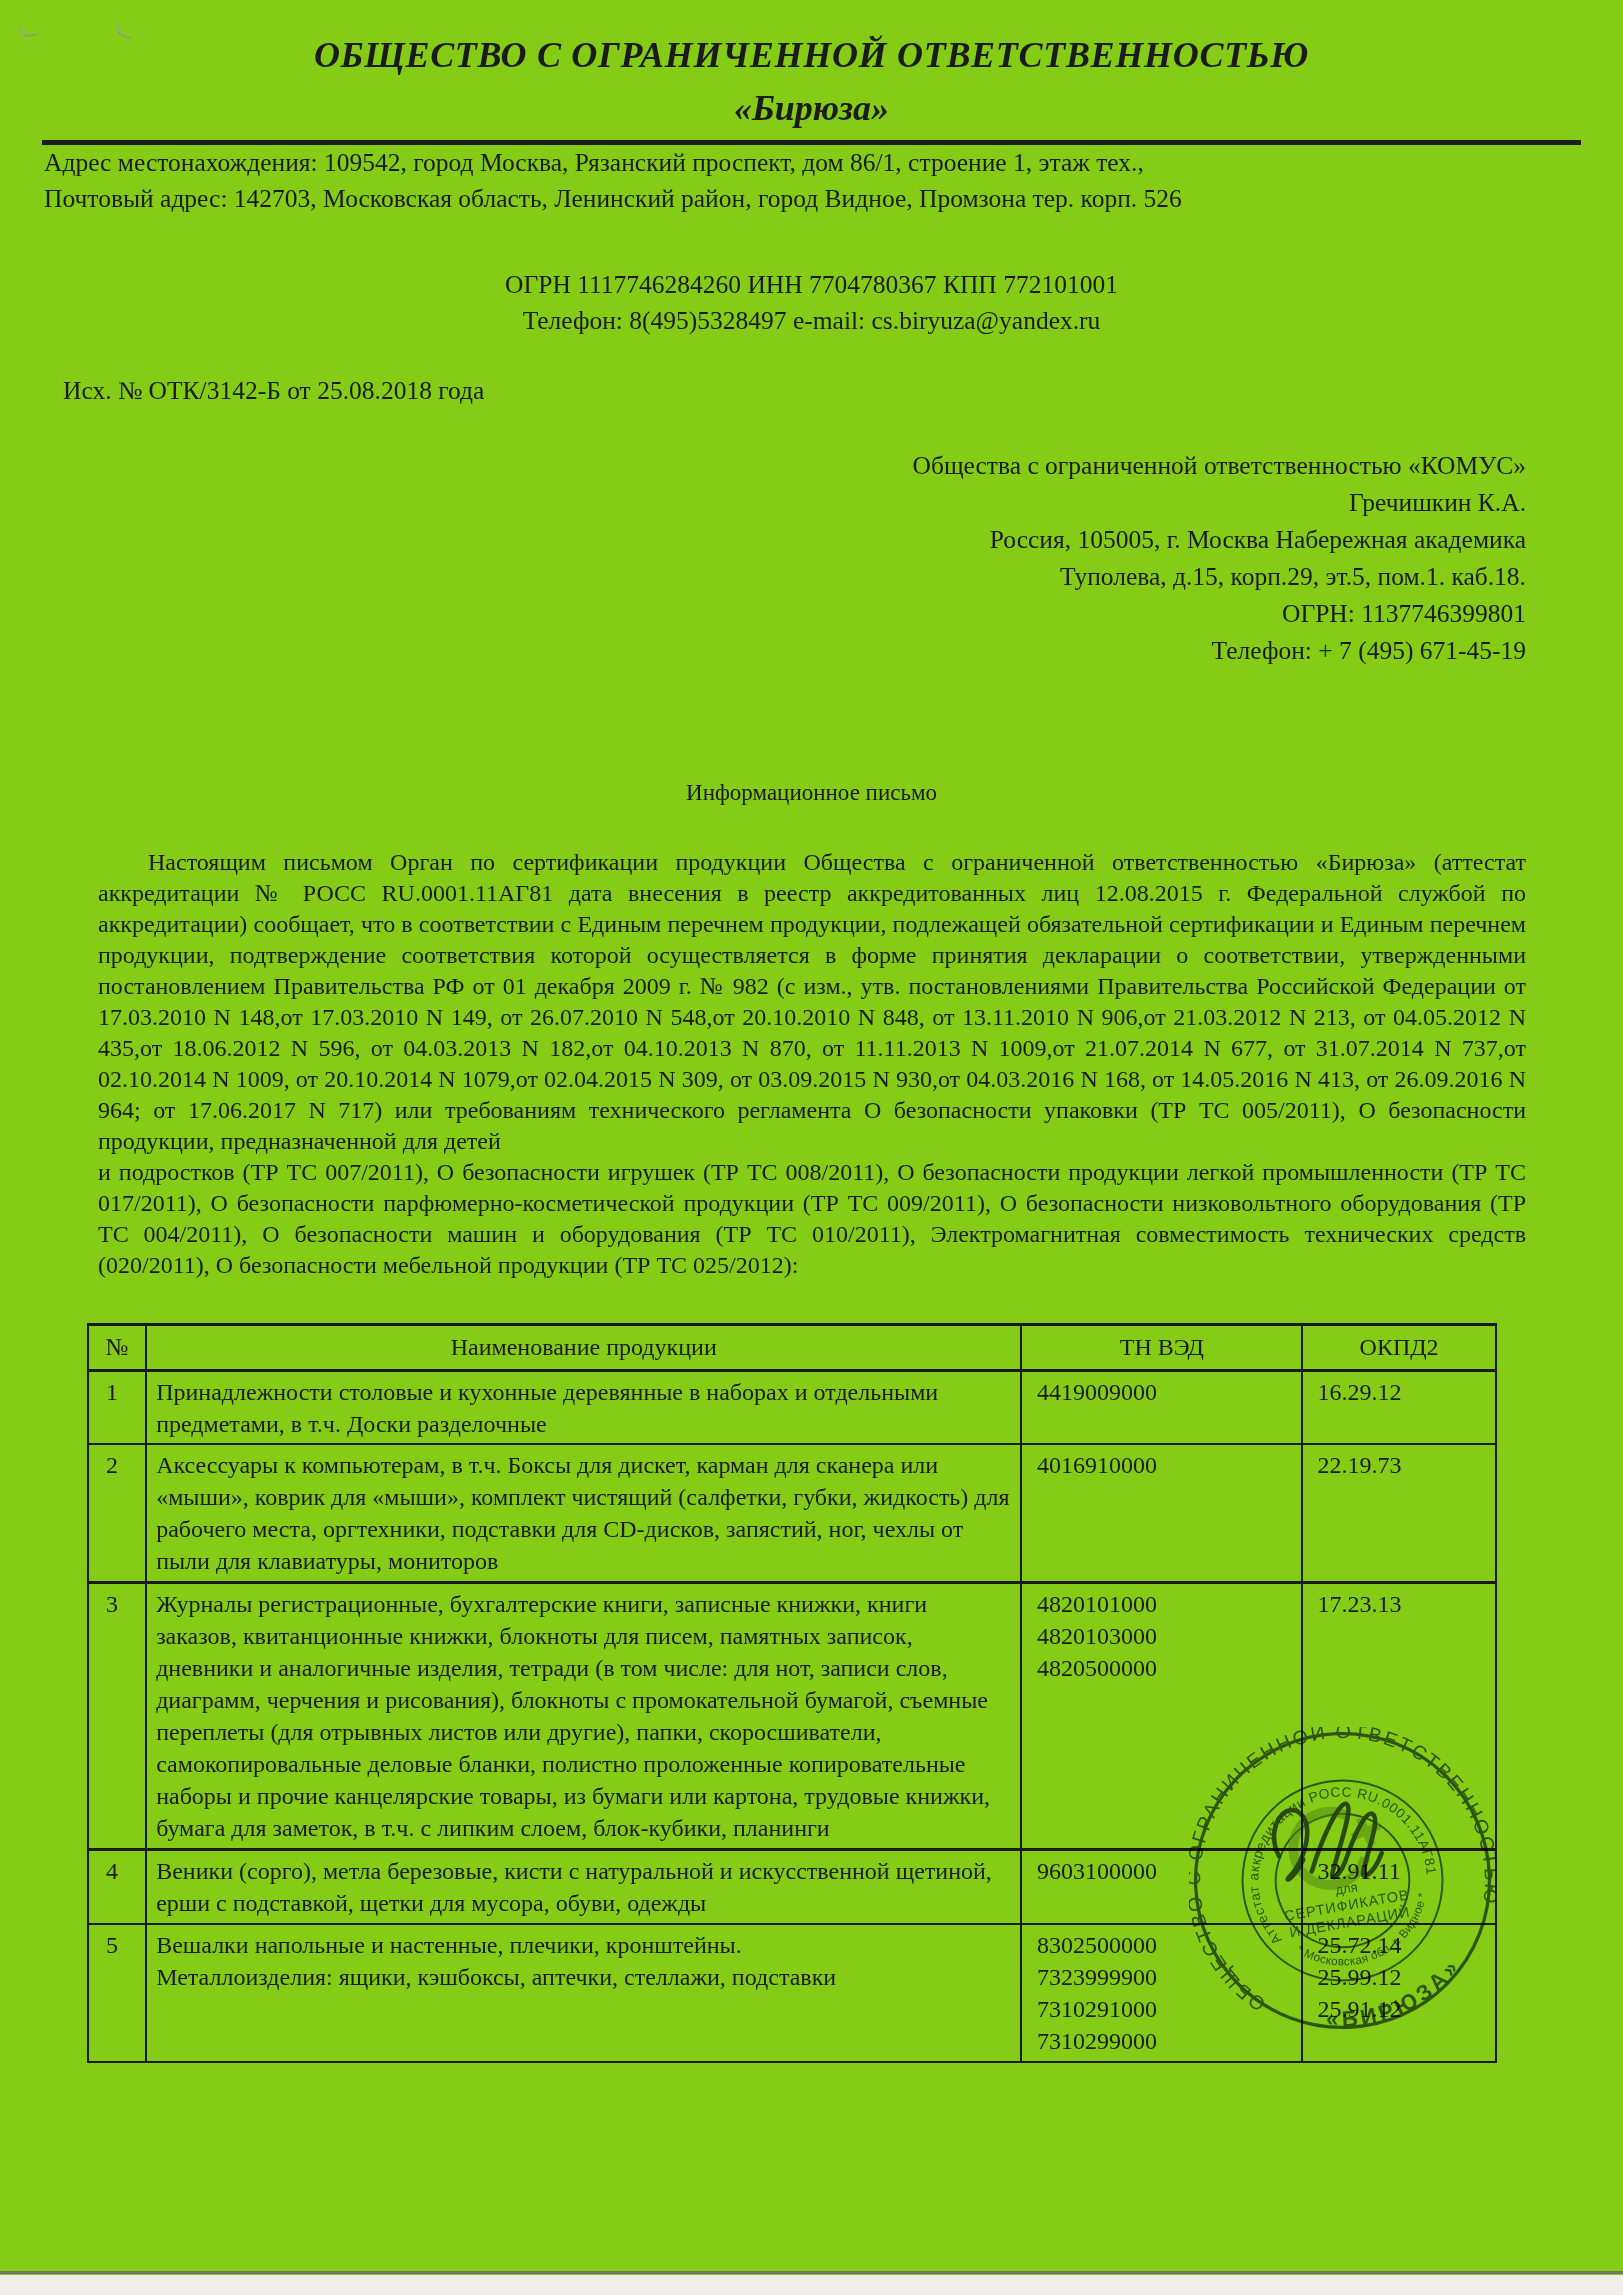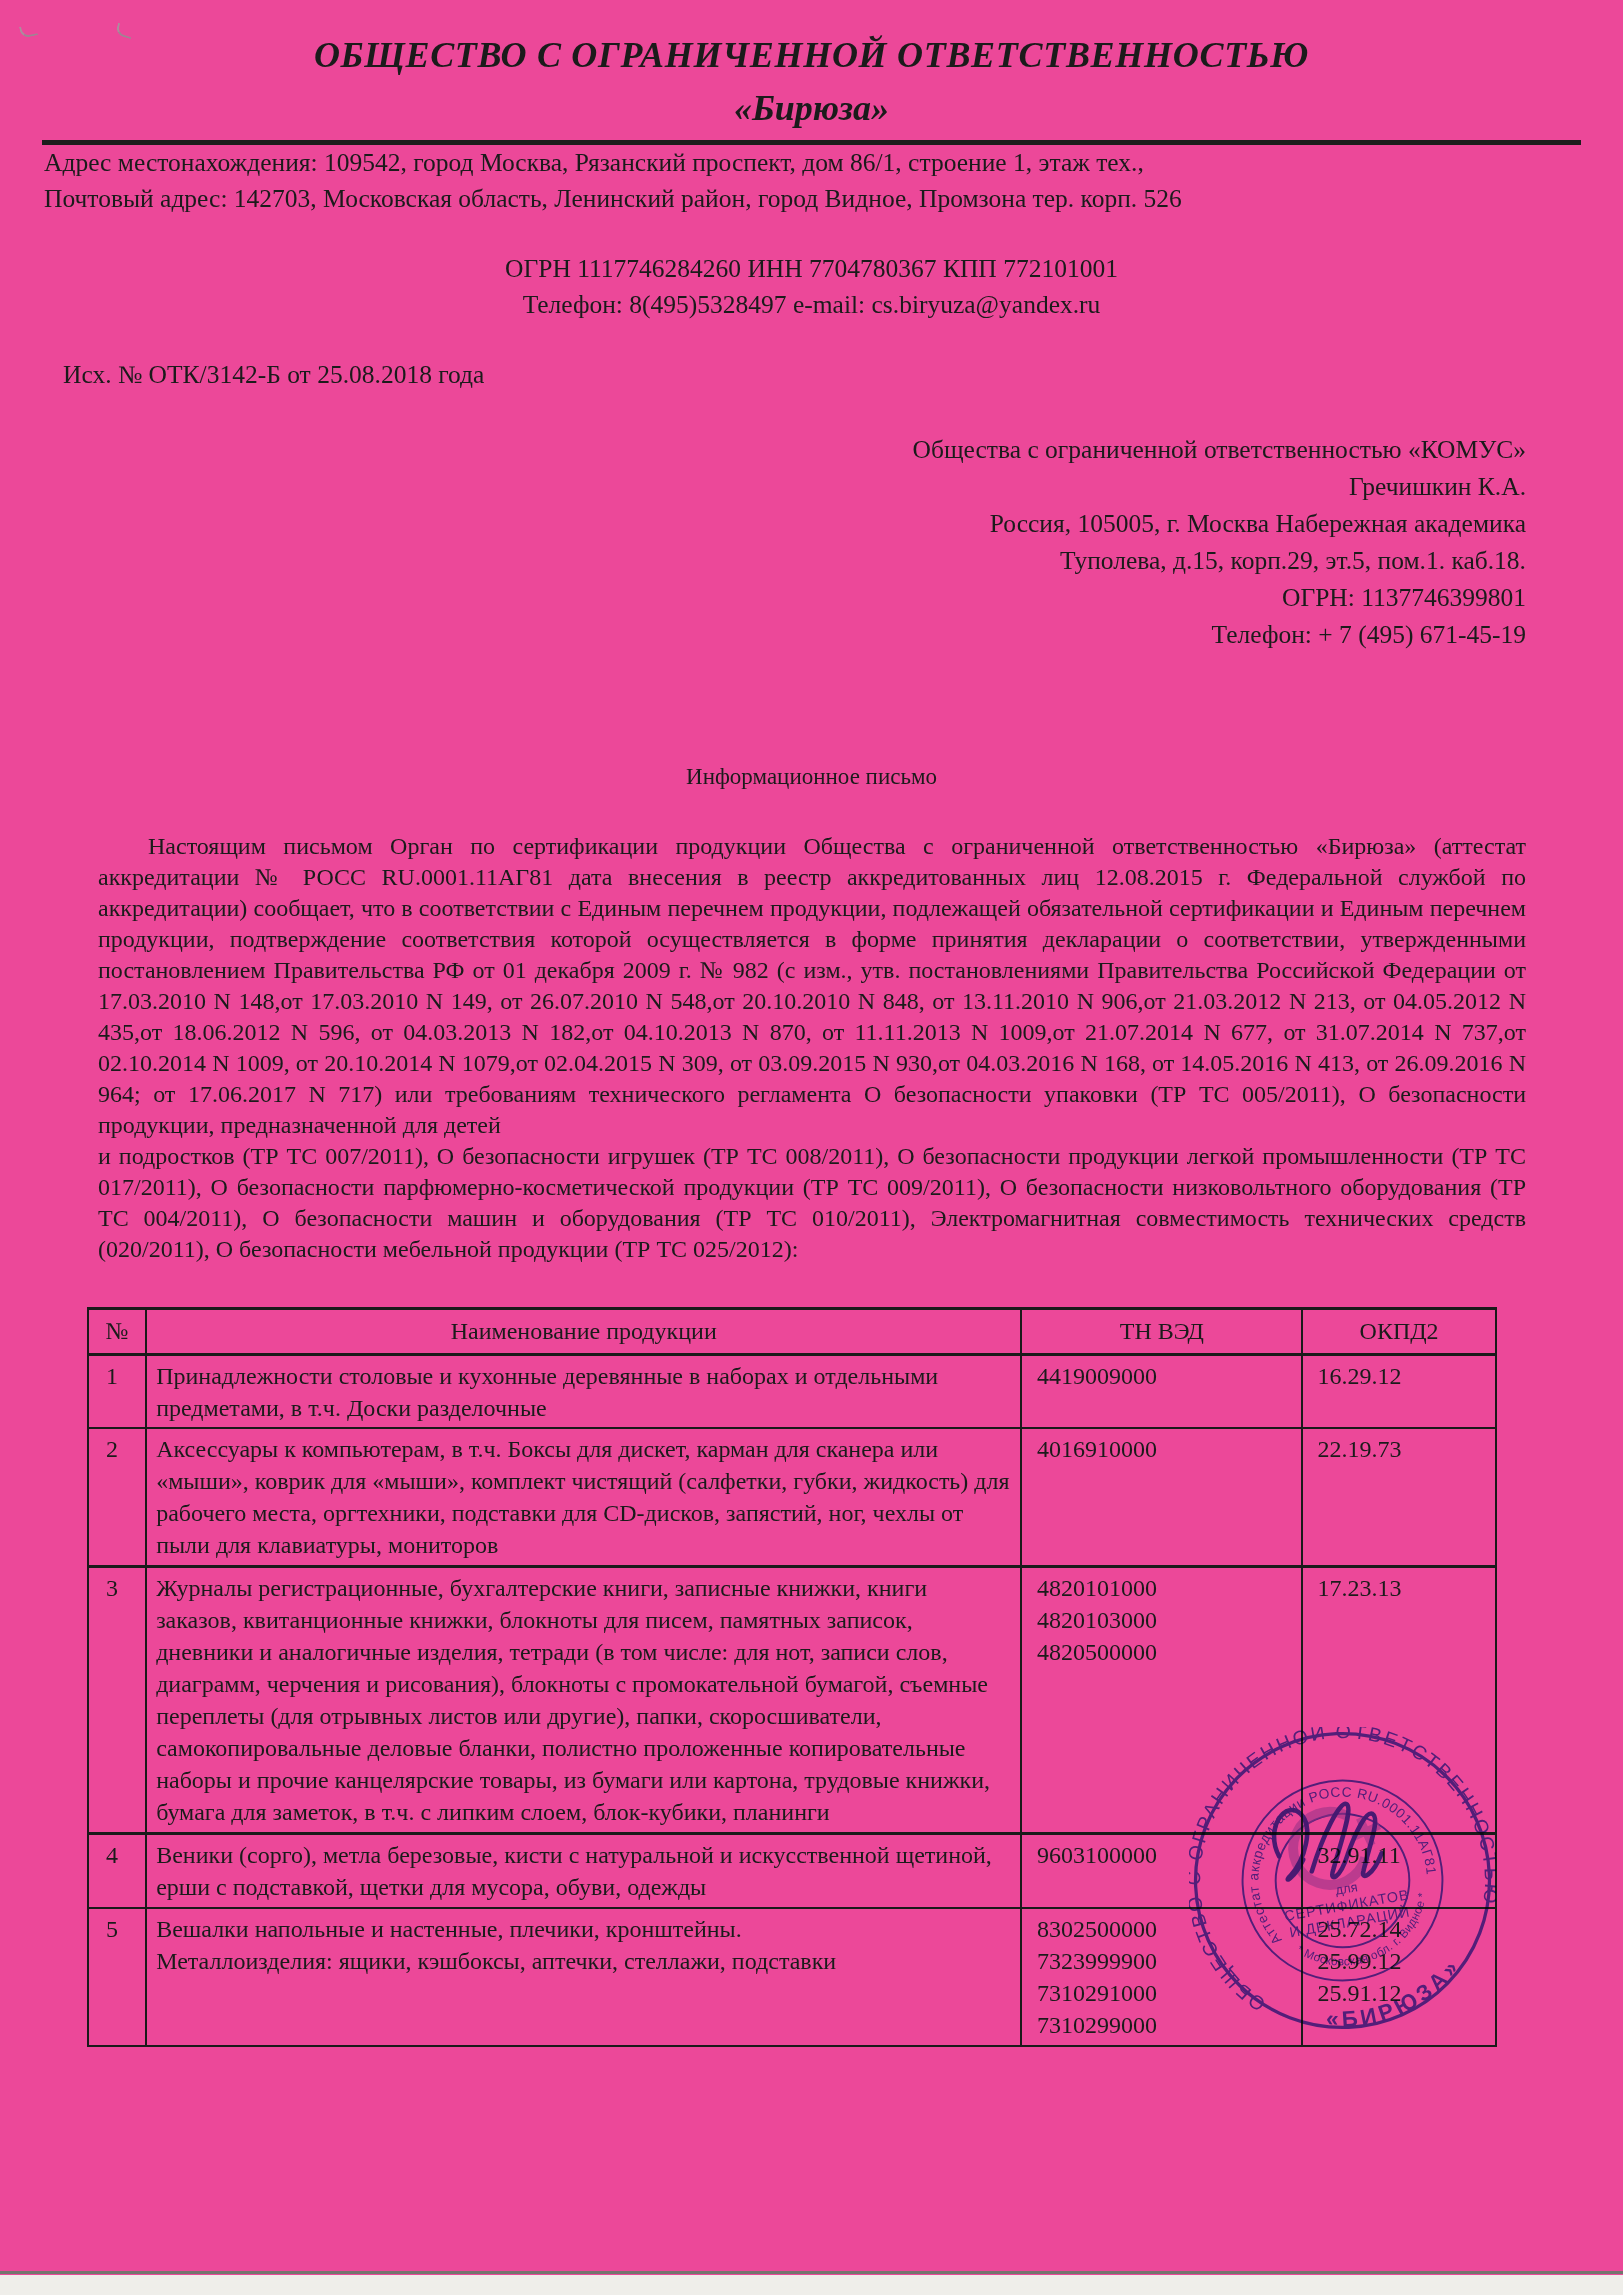--- a/index.html
+++ b/index.html
@@ -1,32 +1,32 @@
 <!DOCTYPE html>
 <html style="font-size:10.5px"><head>
 <meta charset="utf-8">
 <style>
   * { margin:0; padding:0; box-sizing:border-box; }
   html,body { background:#e8e8e4; }
   .page {
     position:relative;
     width:1623px; height:2295px;
     margin:0 auto;
-    background:#ec4899;
+    background:#84cc16;
     color:#1b1b1b;
     font-family:"Liberation Serif","DejaVu Serif",serif;
     overflow:hidden;
   }
   
   .company { padding-top:34px; text-align:center; font-weight:bold; font-style:italic; }
   .company .line1 { font-size:36px; letter-spacing:0.7px; }
   .company .line2 { font-size:36px; margin-top:10.5px; }
   .head-rule { margin:11.8px 42px 0 42px; border-bottom:5.2px solid #1d1d1d; }
   .addr-block { font-size:25.5px; line-height:36px;padding-left:44px; }
-  .ogrn-block { margin-top:34px; text-align:center; font-size:25.5px; line-height:36px; }
+  .ogrn-block { margin-top:50px; text-align:center; font-size:25.5px; line-height:36px; }
   .ref-line { margin-top:37px; margin-left:63px; font-size:25.5px; }
   
   .addressee { margin-top:41px; margin-right:97px; text-align:right; font-size:25.5px; line-height:37px; }
   
   .letter-title { margin-top:111px; text-align:center; font-size:23px; }
   .body-text { margin:41px 97px 8px 98px; font-size:24px; line-height:31px; text-align:justify; }
   .body-text .p1 { text-indent:50px; }
   .body-text .p2 { margin-top:0; }
   
   table.products {

